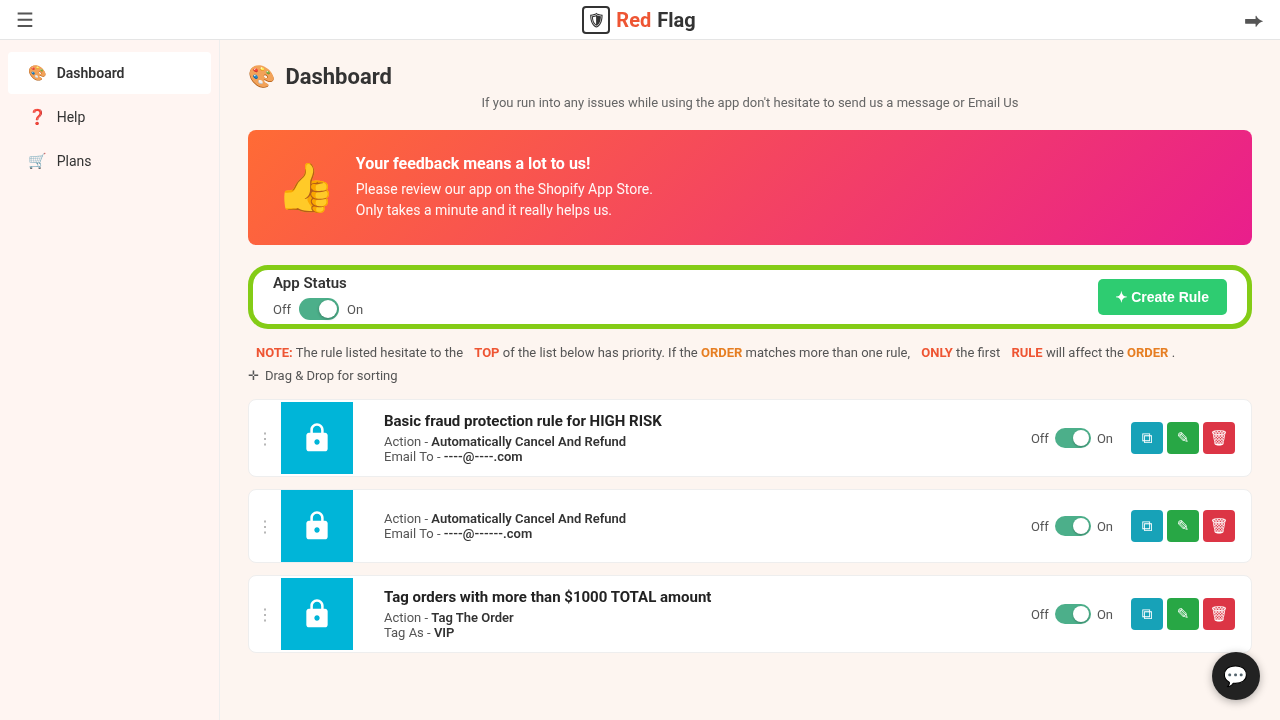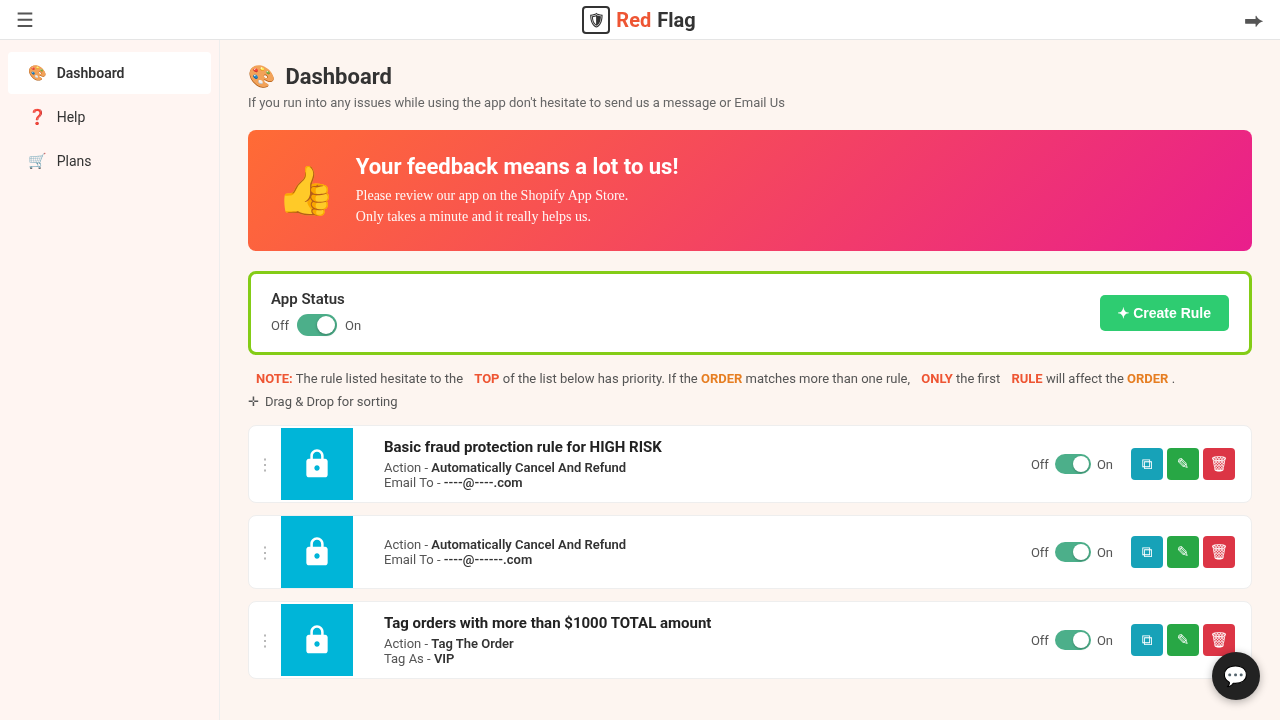--- a/index.html
+++ b/index.html
@@ -84,55 +84,55 @@
       gap: 10px;
       font-size: 22px;
       font-weight: 700;
       color: #333;
       margin-bottom: 6px;
     }
     .page-subtitle {
       font-size: 13px;
       color: #666;
       margin-bottom: 20px;
+      text-align: center;
     }
 
     
     .feedback-banner {
       background: linear-gradient(135deg, #ff6b35, #e91e8c);
       border-radius: 8px;
       padding: 24px 28px;
       display: flex;
       align-items: center;
       gap: 20px;
       margin-bottom: 20px;
       color: #fff;
     }
     .feedback-thumb {
       font-size: 48px;
       flex-shrink: 0;
     }
     .feedback-text h2 {
-      font-size: 22px;
+      font-size: 16px;
       font-weight: 700;
       margin-bottom: 6px;
     }
     .feedback-text p {
       font-size: 14px;
       opacity: 0.95;
       line-height: 1.5;
-      font-family: Liberation Serif, serif;
     }
 
     
     .status-card {
       background: #fff;
-      border-radius: 8px;
-      border: 3px solid #84cc16;
-      padding: 16px 20px;
+      border-radius: 20px;
+      border: 5px solid #84cc16;
+      padding: 4px 20px;
       display: flex;
       align-items: center;
       justify-content: space-between;
       margin-bottom: 16px;
     }
     .status-label { font-size: 15px; font-weight: 600; margin-bottom: 6px; }
     .toggle-row { display: flex; align-items: center; gap: 8px; font-size: 13px; color: #555; }
     .toggle {
       width: 40px; height: 22px;
       background: #4caf8a;

